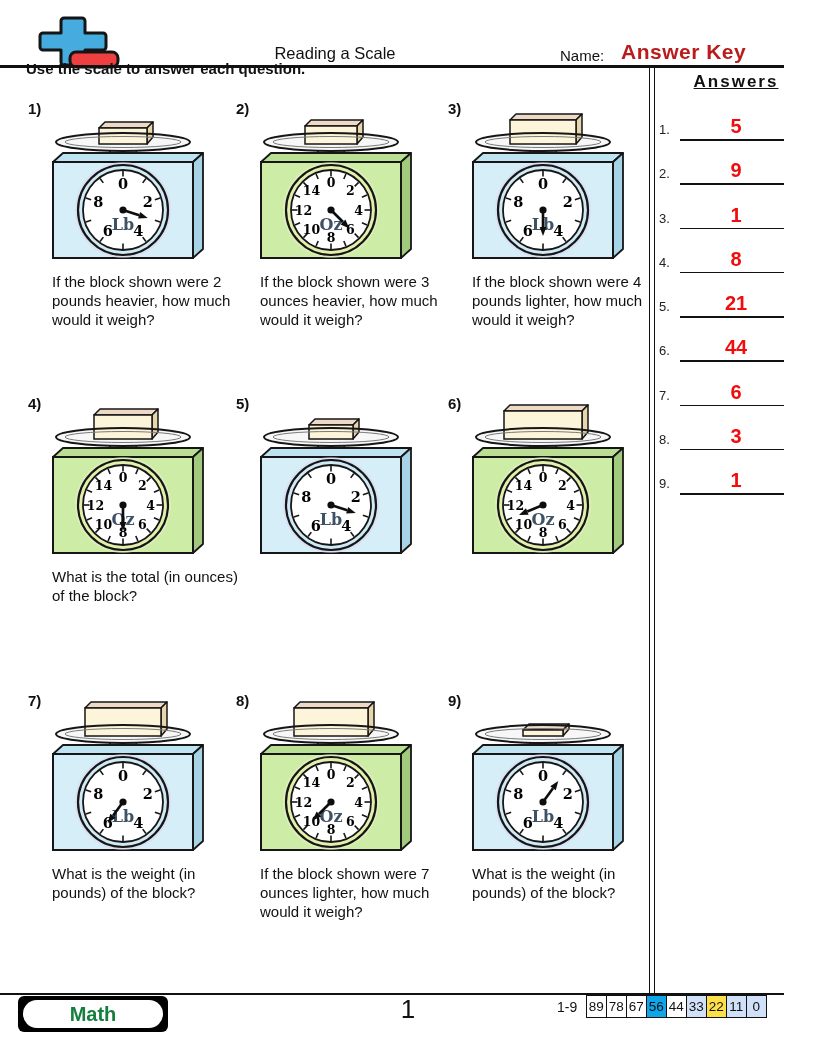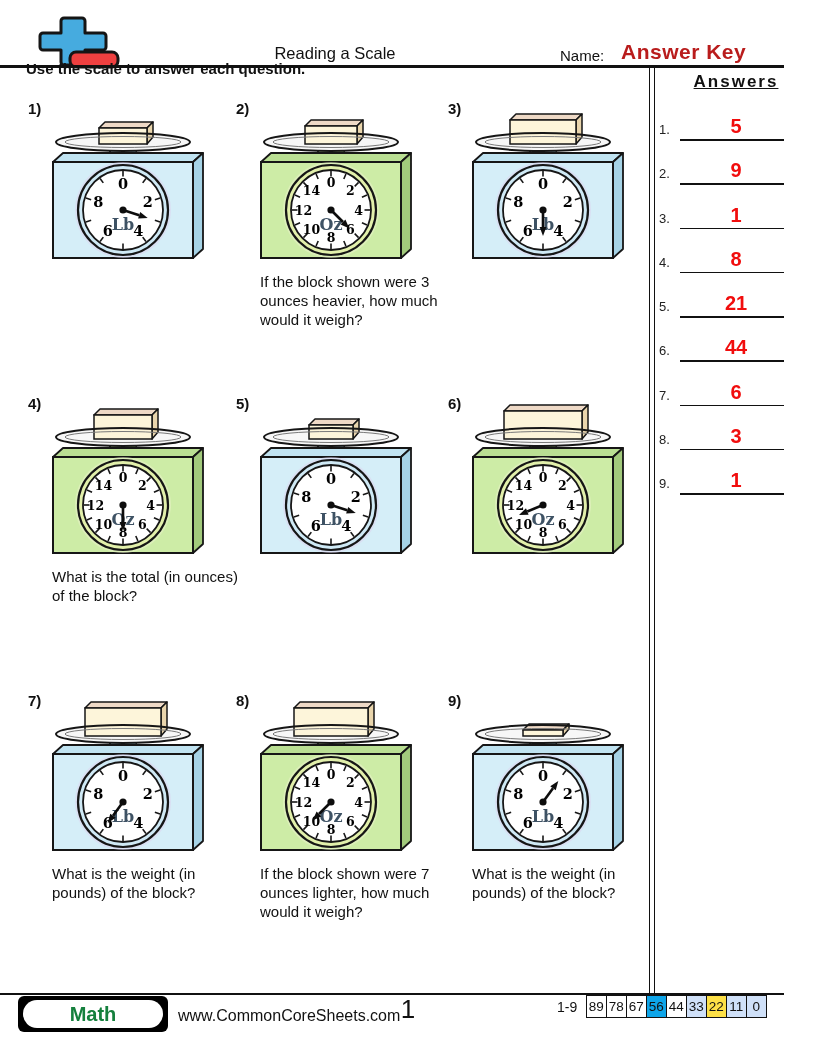--- a/index.html
+++ b/index.html
@@ -119,20 +119,21 @@
           <text x="80" y="92" dy="0.36em" text-anchor="middle" font-family="DejaVu Serif,serif" font-weight="bold" font-size="14.5" fill="#000">0</text>
           <text x="104.727469423674" y="109.96555814625137" dy="0.36em" text-anchor="middle" font-family="DejaVu Serif,serif" font-weight="bold" font-size="14.5" fill="#000">2</text>
           <text x="95.2824165596043" y="139.03444185374863" dy="0.36em" text-anchor="middle" font-family="DejaVu Serif,serif" font-weight="bold" font-size="14.5" fill="#000">4</text>
           <text x="64.7175834403957" y="139.03444185374863" dy="0.36em" text-anchor="middle" font-family="DejaVu Serif,serif" font-weight="bold" font-size="14.5" fill="#000">6</text>
           <text x="55.272530576326005" y="109.96555814625137" dy="0.36em" text-anchor="middle" font-family="DejaVu Serif,serif" font-weight="bold" font-size="14.5" fill="#000">8</text>
           <text x="80" y="138" text-anchor="middle" font-family="DejaVu Serif,serif" font-weight="bold" font-size="16" fill="#3e5264">Lb</text>
           <line x1="80" y1="118" x2="96.16796077701761" y2="123.2532889043741" stroke="#0d0d0d" stroke-width="2.6"></line>
           <polygon points="104.727469423674,126.03444185374863 95.1173029961428,126.48688105977763 97.21861855789243,120.01969674897057" fill="#0d0d0d"></polygon>
           <circle cx="80" cy="118" r="3.6" fill="#0d0d0d"></circle>
         </svg></div>
+    <div class="question">If the block shown were 2 pounds heavier, how much would it weigh?</div>
   </div>
   <div class="prob r0 c1">
     <div class="pnum">2)</div>
     <div class="scale-box"><svg width="175" height="170" viewBox="0 0 175 170">
           <rect x="67" y="48" width="26" height="22" fill="#cdeca6" stroke="#161616" stroke-width="1.8"></rect>
           <rect x="87.5" y="49" width="5" height="20" fill="#a2ca7c"></rect>
           <ellipse cx="80" cy="50" rx="67" ry="9" fill="#f7f7f7"></ellipse>
           <polygon points="54,34 60,28 112,28 106,34" fill="#eed9c6" stroke="#161616" stroke-width="1.5" stroke-linejoin="round"></polygon>
           <polygon points="106,34 112,28 112,45 106,52" fill="#e9d5ac" stroke="#161616" stroke-width="1.5" stroke-linejoin="round"></polygon>
           <rect x="54" y="34" width="52" height="18" fill="#fdf5da" stroke="#161616" stroke-width="1.5"></rect>
@@ -205,20 +206,21 @@
           <text x="80" y="92" dy="0.36em" text-anchor="middle" font-family="DejaVu Serif,serif" font-weight="bold" font-size="14.5" fill="#000">0</text>
           <text x="104.727469423674" y="109.96555814625137" dy="0.36em" text-anchor="middle" font-family="DejaVu Serif,serif" font-weight="bold" font-size="14.5" fill="#000">2</text>
           <text x="95.2824165596043" y="139.03444185374863" dy="0.36em" text-anchor="middle" font-family="DejaVu Serif,serif" font-weight="bold" font-size="14.5" fill="#000">4</text>
           <text x="64.7175834403957" y="139.03444185374863" dy="0.36em" text-anchor="middle" font-family="DejaVu Serif,serif" font-weight="bold" font-size="14.5" fill="#000">6</text>
           <text x="55.272530576326005" y="109.96555814625137" dy="0.36em" text-anchor="middle" font-family="DejaVu Serif,serif" font-weight="bold" font-size="14.5" fill="#000">8</text>
           <text x="80" y="138" text-anchor="middle" font-family="DejaVu Serif,serif" font-weight="bold" font-size="16" fill="#3e5264">Lb</text>
           <line x1="80" y1="118" x2="80" y2="135" stroke="#0d0d0d" stroke-width="2.6"></line>
           <polygon points="80,144 76.6,135 83.4,135" fill="#0d0d0d"></polygon>
           <circle cx="80" cy="118" r="3.6" fill="#0d0d0d"></circle>
         </svg></div>
+    <div class="question">If the block shown were 4 pounds lighter, how much would it weigh?</div>
   </div>
   <div class="prob r1 c0">
     <div class="pnum">4)</div>
     <div class="scale-box"><svg width="175" height="170" viewBox="0 0 175 170">
           <rect x="67" y="48" width="26" height="22" fill="#cdeca6" stroke="#161616" stroke-width="1.8"></rect>
           <rect x="87.5" y="49" width="5" height="20" fill="#a2ca7c"></rect>
           <ellipse cx="80" cy="50" rx="67" ry="9" fill="#f7f7f7"></ellipse>
           <polygon points="51,28 57,22 115,22 109,28" fill="#eed9c6" stroke="#161616" stroke-width="1.5" stroke-linejoin="round"></polygon>
           <polygon points="109,28 115,22 115,45 109,52" fill="#e9d5ac" stroke="#161616" stroke-width="1.5" stroke-linejoin="round"></polygon>
           <rect x="51" y="28" width="58" height="24" fill="#fdf5da" stroke="#161616" stroke-width="1.5"></rect>
@@ -470,21 +472,20 @@
           <polygon points="95.2824165596043,96.96555814625137 92.74300706984685,106.2451809534203 87.24169150809722,102.2482412378315" fill="#0d0d0d"></polygon>
           <circle cx="80" cy="118" r="3.6" fill="#0d0d0d"></circle>
         </svg></div>
     <div class="question">What is the weight (in pounds) of the block?</div>
   </div>
 
   <div class="abs" id="footer-rule"></div>
   <div class="abs" id="subject-badge">
     <div id="subject-pill">Math</div>
   </div>
-  <div class="abs" id="website">www.CommonCoreSheets.com</div>
   <div class="abs" id="page-number">1</div>
   <div class="abs" id="score-range">1-9</div>
   <div class="abs" id="score-cells">
       <div class="score-cell" style="background: rgb(255, 255, 255);">89</div>
       <div class="score-cell" style="background: rgb(255, 255, 255);">78</div>
       <div class="score-cell" style="background: rgb(255, 255, 255);">67</div>
       <div class="score-cell" style="background: #0ea5e9;">56</div>
       <div class="score-cell" style="background: rgb(255, 255, 255);">44</div>
       <div class="score-cell" style="background: rgb(207, 224, 248);">33</div>
       <div class="score-cell" style="background: #fde047;">22</div>

